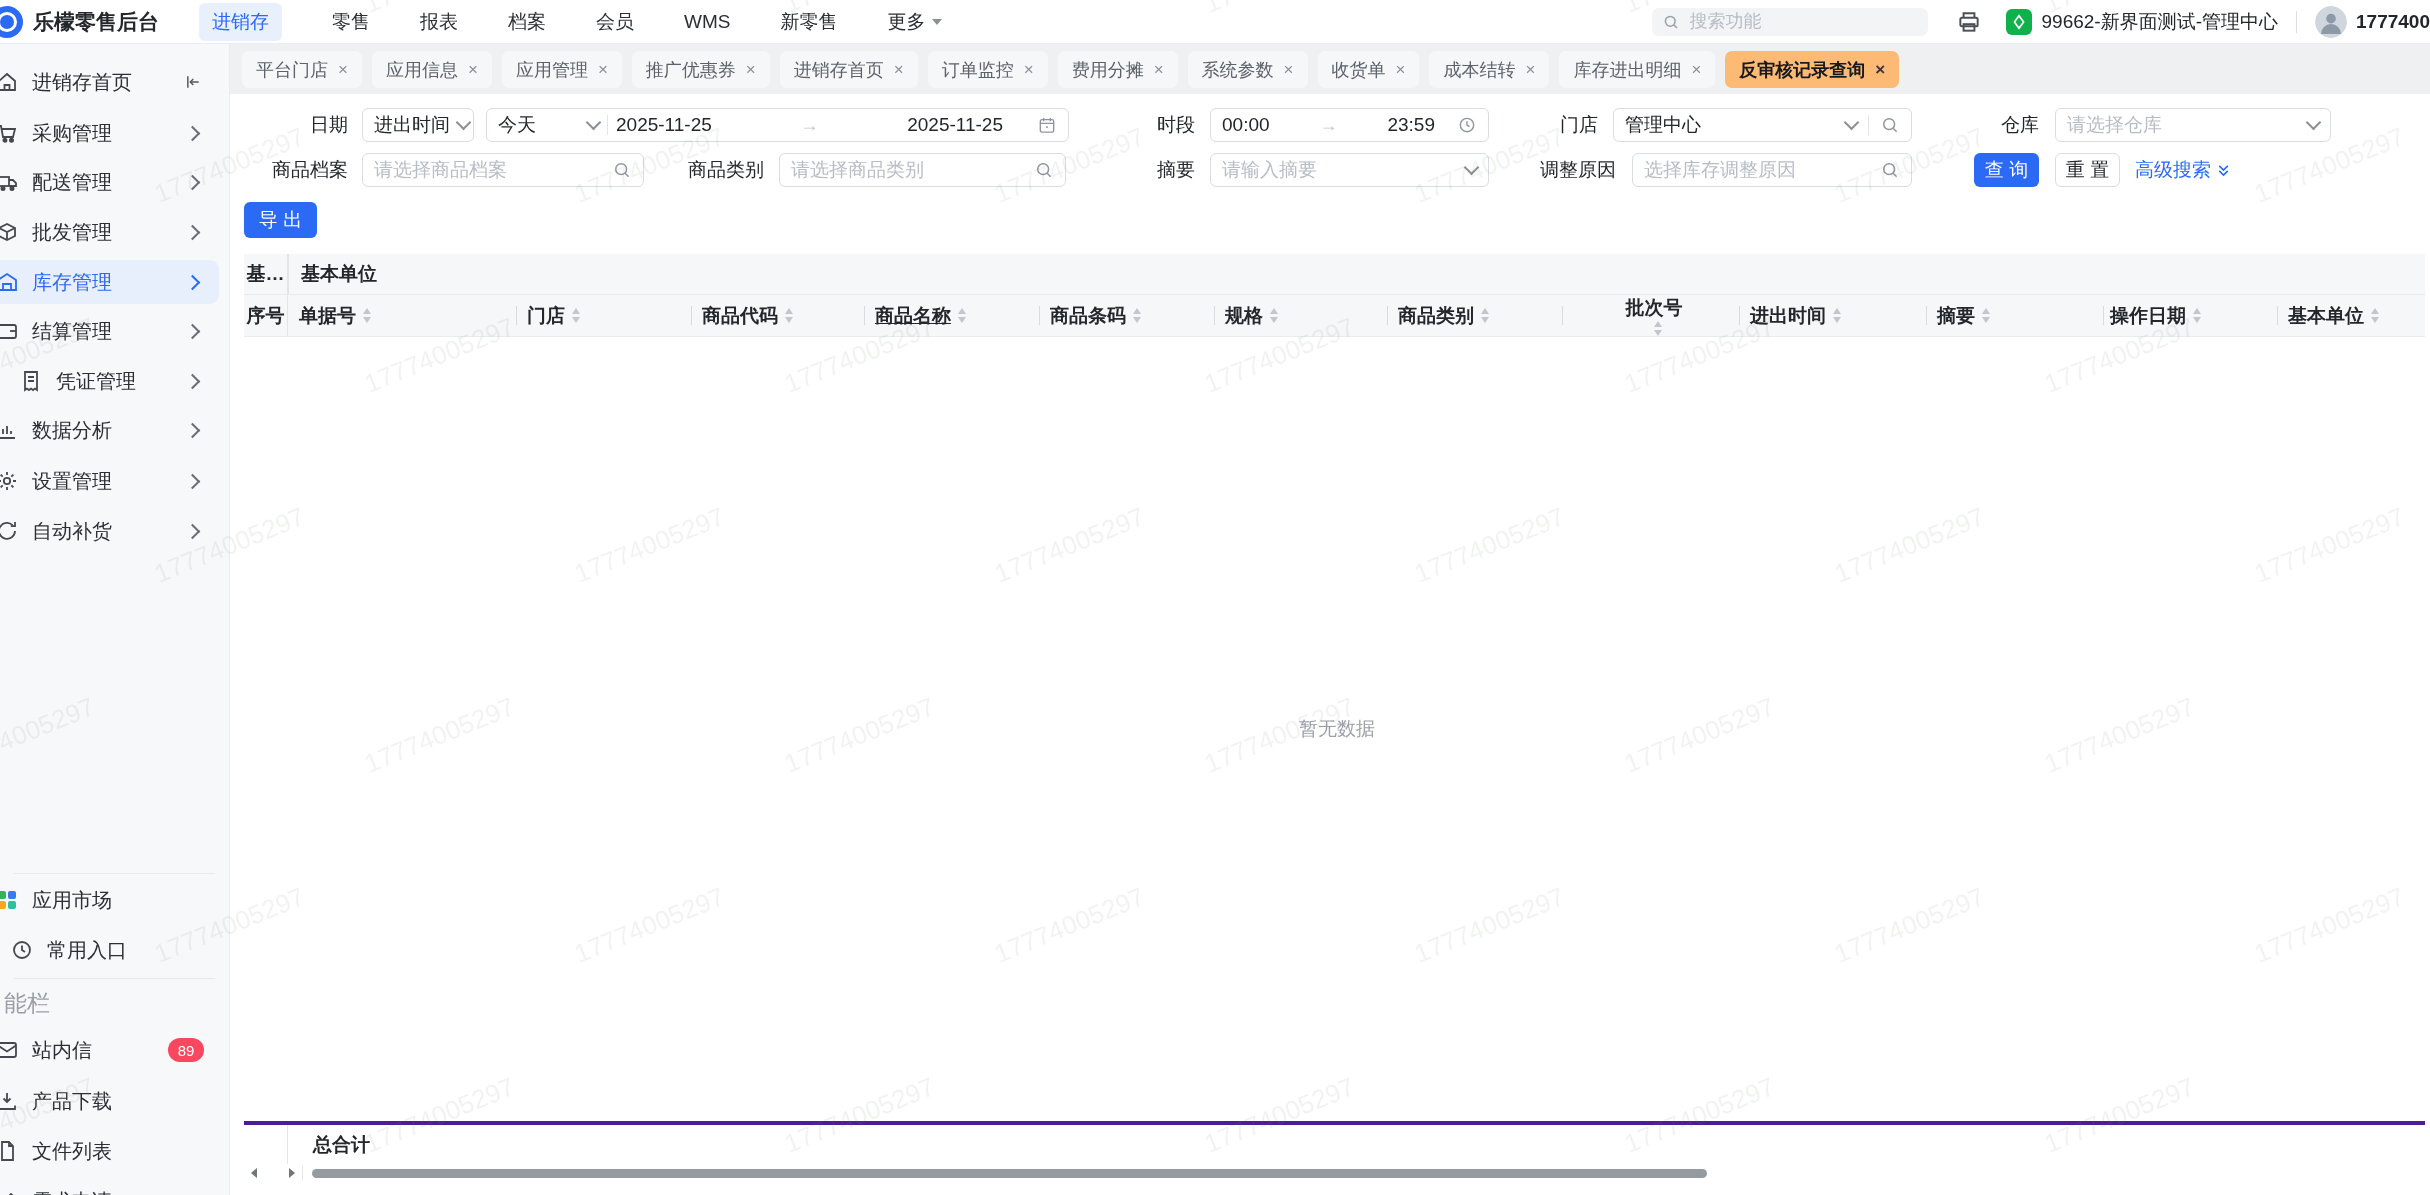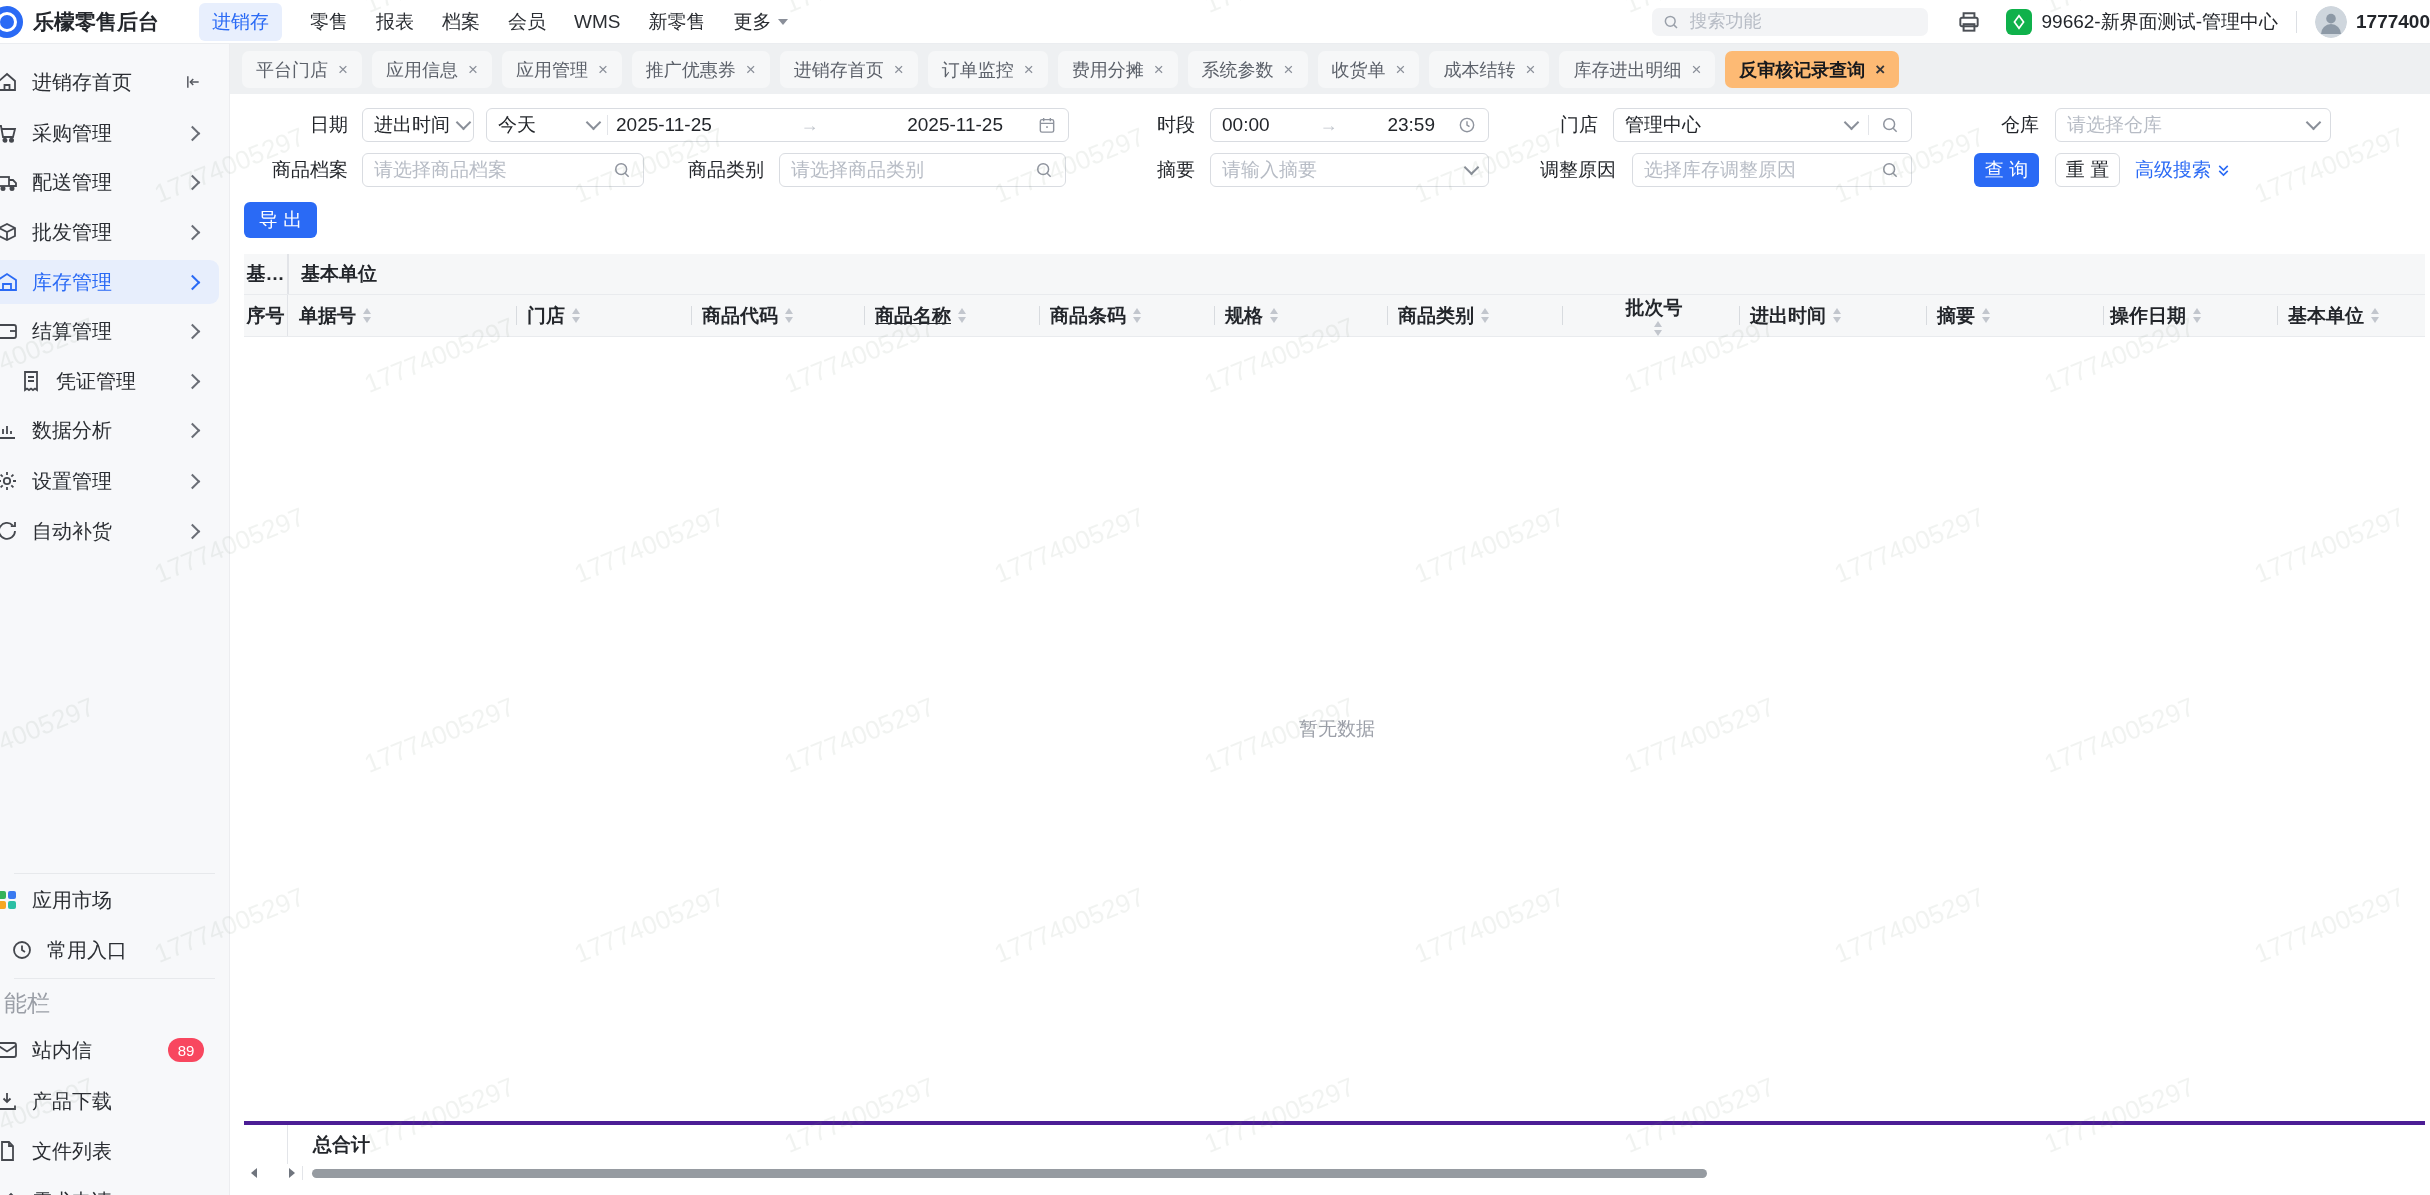--- a/index.html
+++ b/index.html
@@ -7,21 +7,21 @@
        font-family:"Liberation Sans","DejaVu Sans",sans-serif;color:#23262b}
   .screen{position:relative;width:2430px;height:1195px;overflow:hidden}
 
   
   .topbar{position:relative;height:43px;background:#fff;border-bottom:1px solid #ebedf0;
           display:flex;align-items:center;z-index:6}
   .logo-circle{width:32px;height:32px;border-radius:50%;background:#2a6af5;margin-left:-9px;flex:none;
                display:flex;align-items:center;justify-content:center}
   .logo-circle span{width:14px;height:14px;border:3px solid #fff;border-radius:50%;display:block}
   .logo-text{font-size:21px;font-weight:700;margin-left:10px;white-space:nowrap}
-  .menu{display:flex;align-items:center;margin-left:40px;gap:28px;font-size:19px;color:#2b2e33}
+  .menu{display:flex;align-items:center;margin-left:40px;gap:50px;font-size:19px;color:#2b2e33}
   .menu-item{display:flex;align-items:center;white-space:nowrap;cursor:default}
   .menu-item.active{background:#e8effd;color:#2a6af5;padding:6px 13px;border-radius:6px}
   .caret-down{width:0;height:0;border-left:5px solid transparent;border-right:5px solid transparent;
               border-top:6px solid #8a8f99;margin-left:7px}
   .topbar-right{margin-left:auto;display:flex;align-items:center;flex:none}
   .searchbox{width:256px;height:28px;background:#f3f4f6;border-radius:7px;display:flex;align-items:center;
              padding:0 10px;gap:8px}
   .searchbox svg{width:18px;height:18px;color:#9aa0aa;flex:none}
   .searchbox input{border:none;outline:none;background:transparent;font-size:18px;width:100%;color:#333}
   input::placeholder{color:#b7bcc5}

